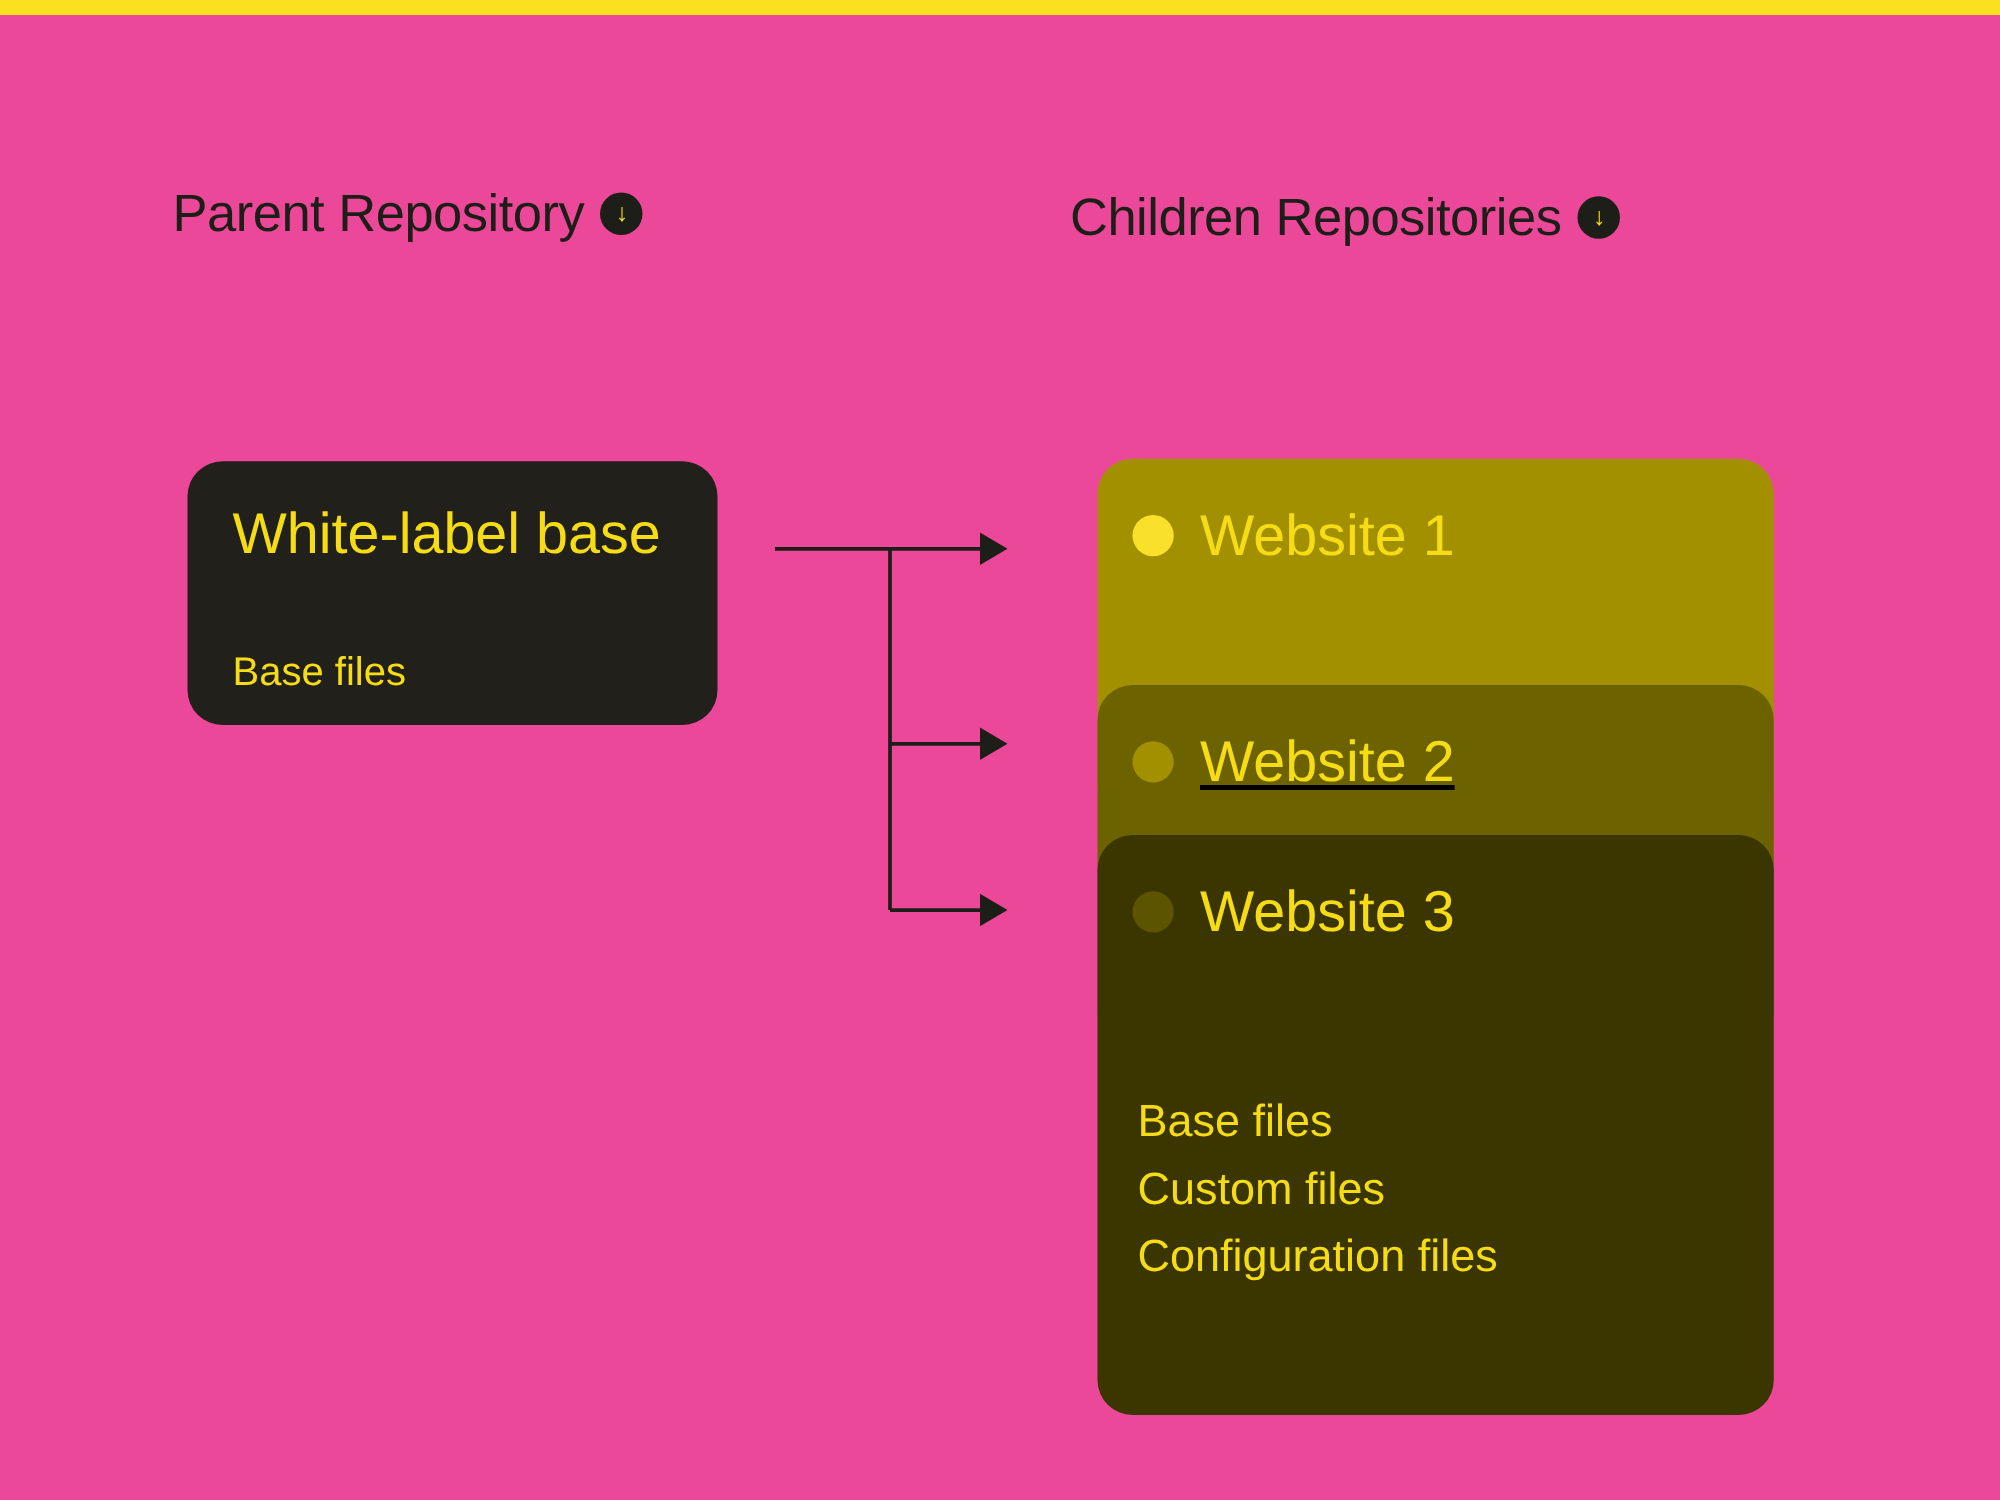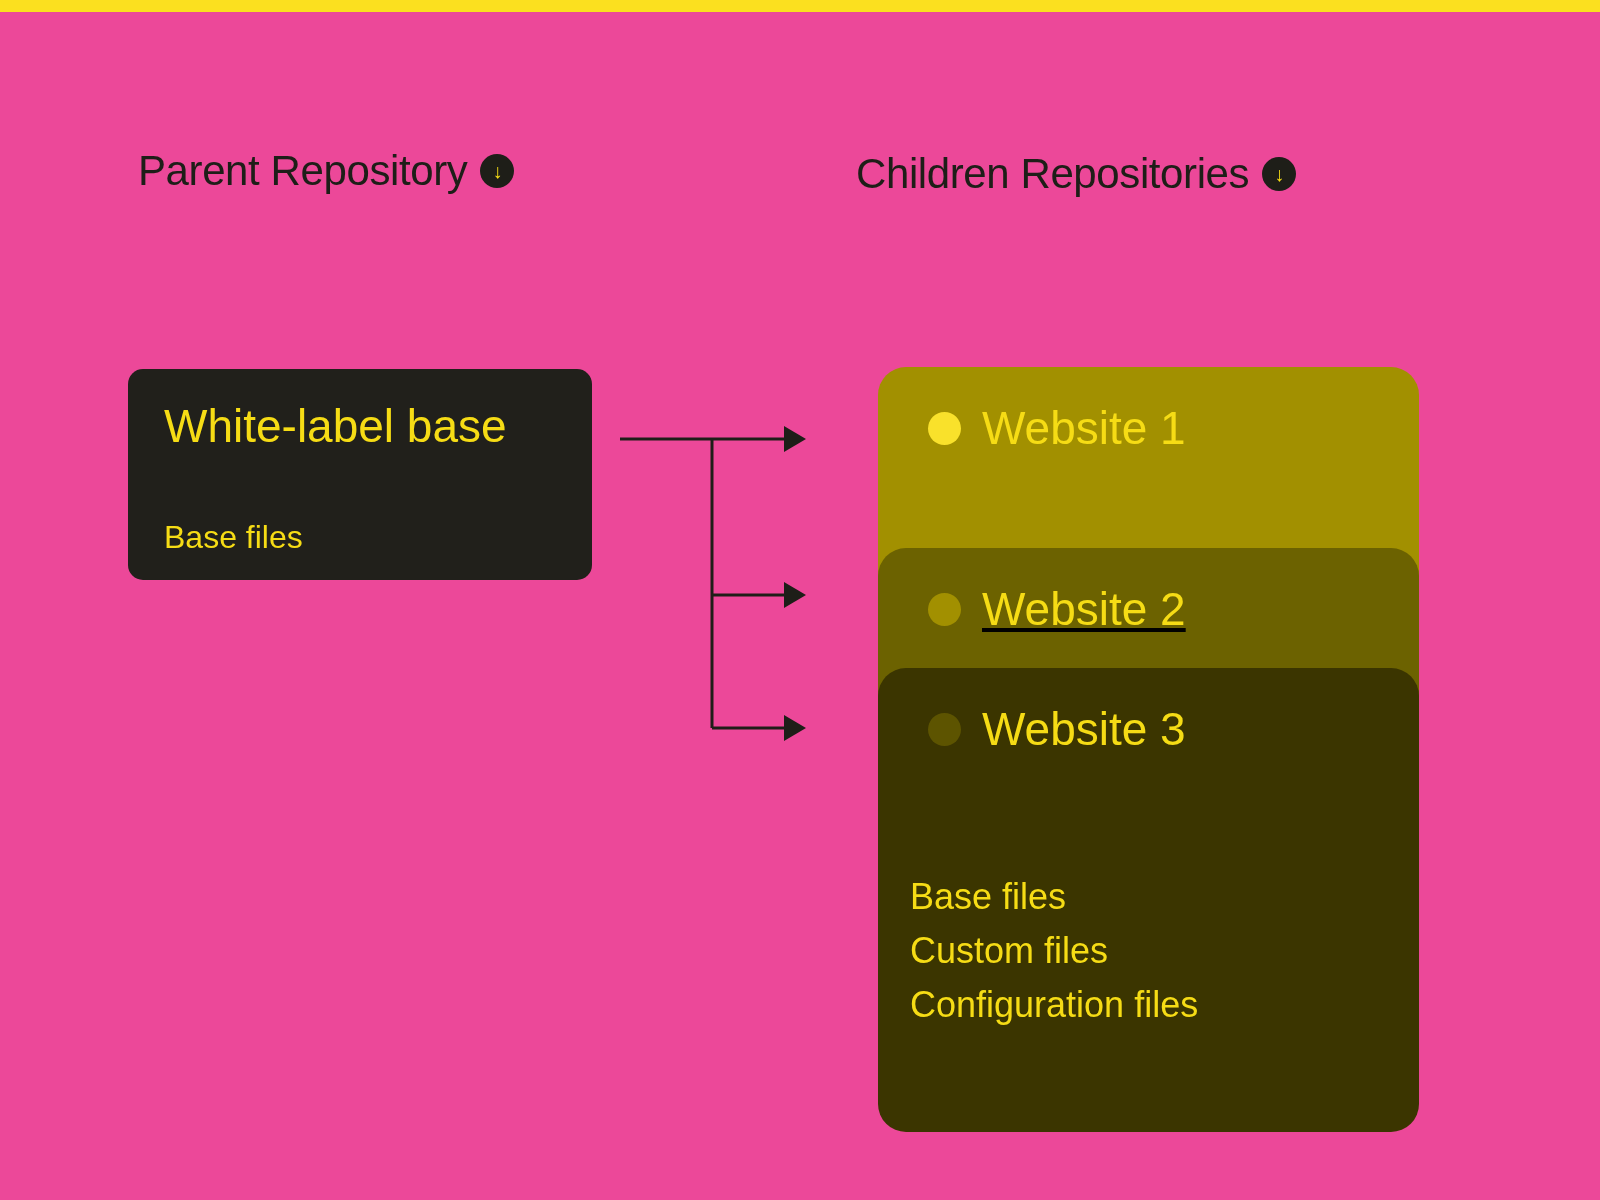--- a/index.html
+++ b/index.html
@@ -42,25 +42,25 @@
     align-items: center;
     justify-content: center;
     font-size: 20px;
     font-weight: 400;
     flex: 0 0 auto;
   }
 
   
   .parent-box {
     position: absolute;
-    left: 128px;
+    left: 150px;
     top: 357px;
-    width: 464px;
+    width: 424px;
     height: 211px;
-    border-radius: 15px;
+    border-radius: 28px;
     background: #21201B;
   }
   .parent-box-title {
     position: absolute;
     left: 36px;
     top: 34px;
     font-size: 46px;
     color: #F6DC15;
     line-height: 1;
     white-space: nowrap;
@@ -91,21 +91,21 @@
     border-radius: 28px;
   }
   .child-box.box-1 { top: 355px; height: 290px; }
   .child-box.box-2 { top: 536px; height: 290px; text-decoration: underline; }
   .child-box.box-3 { top: 656px; height: 464px; }
 
   .child-row {
     display: flex;
     align-items: center;
     gap: 21px;
-    padding: 38px 0 0 50px;
+    padding: 38px 0 0 28px;
   }
   .bullet {
     width: 33px;
     height: 33px;
     border-radius: 50%;
     flex: 0 0 auto;
   }
   .child-label {
     font-size: 46px;
     color: #F6DC15;

